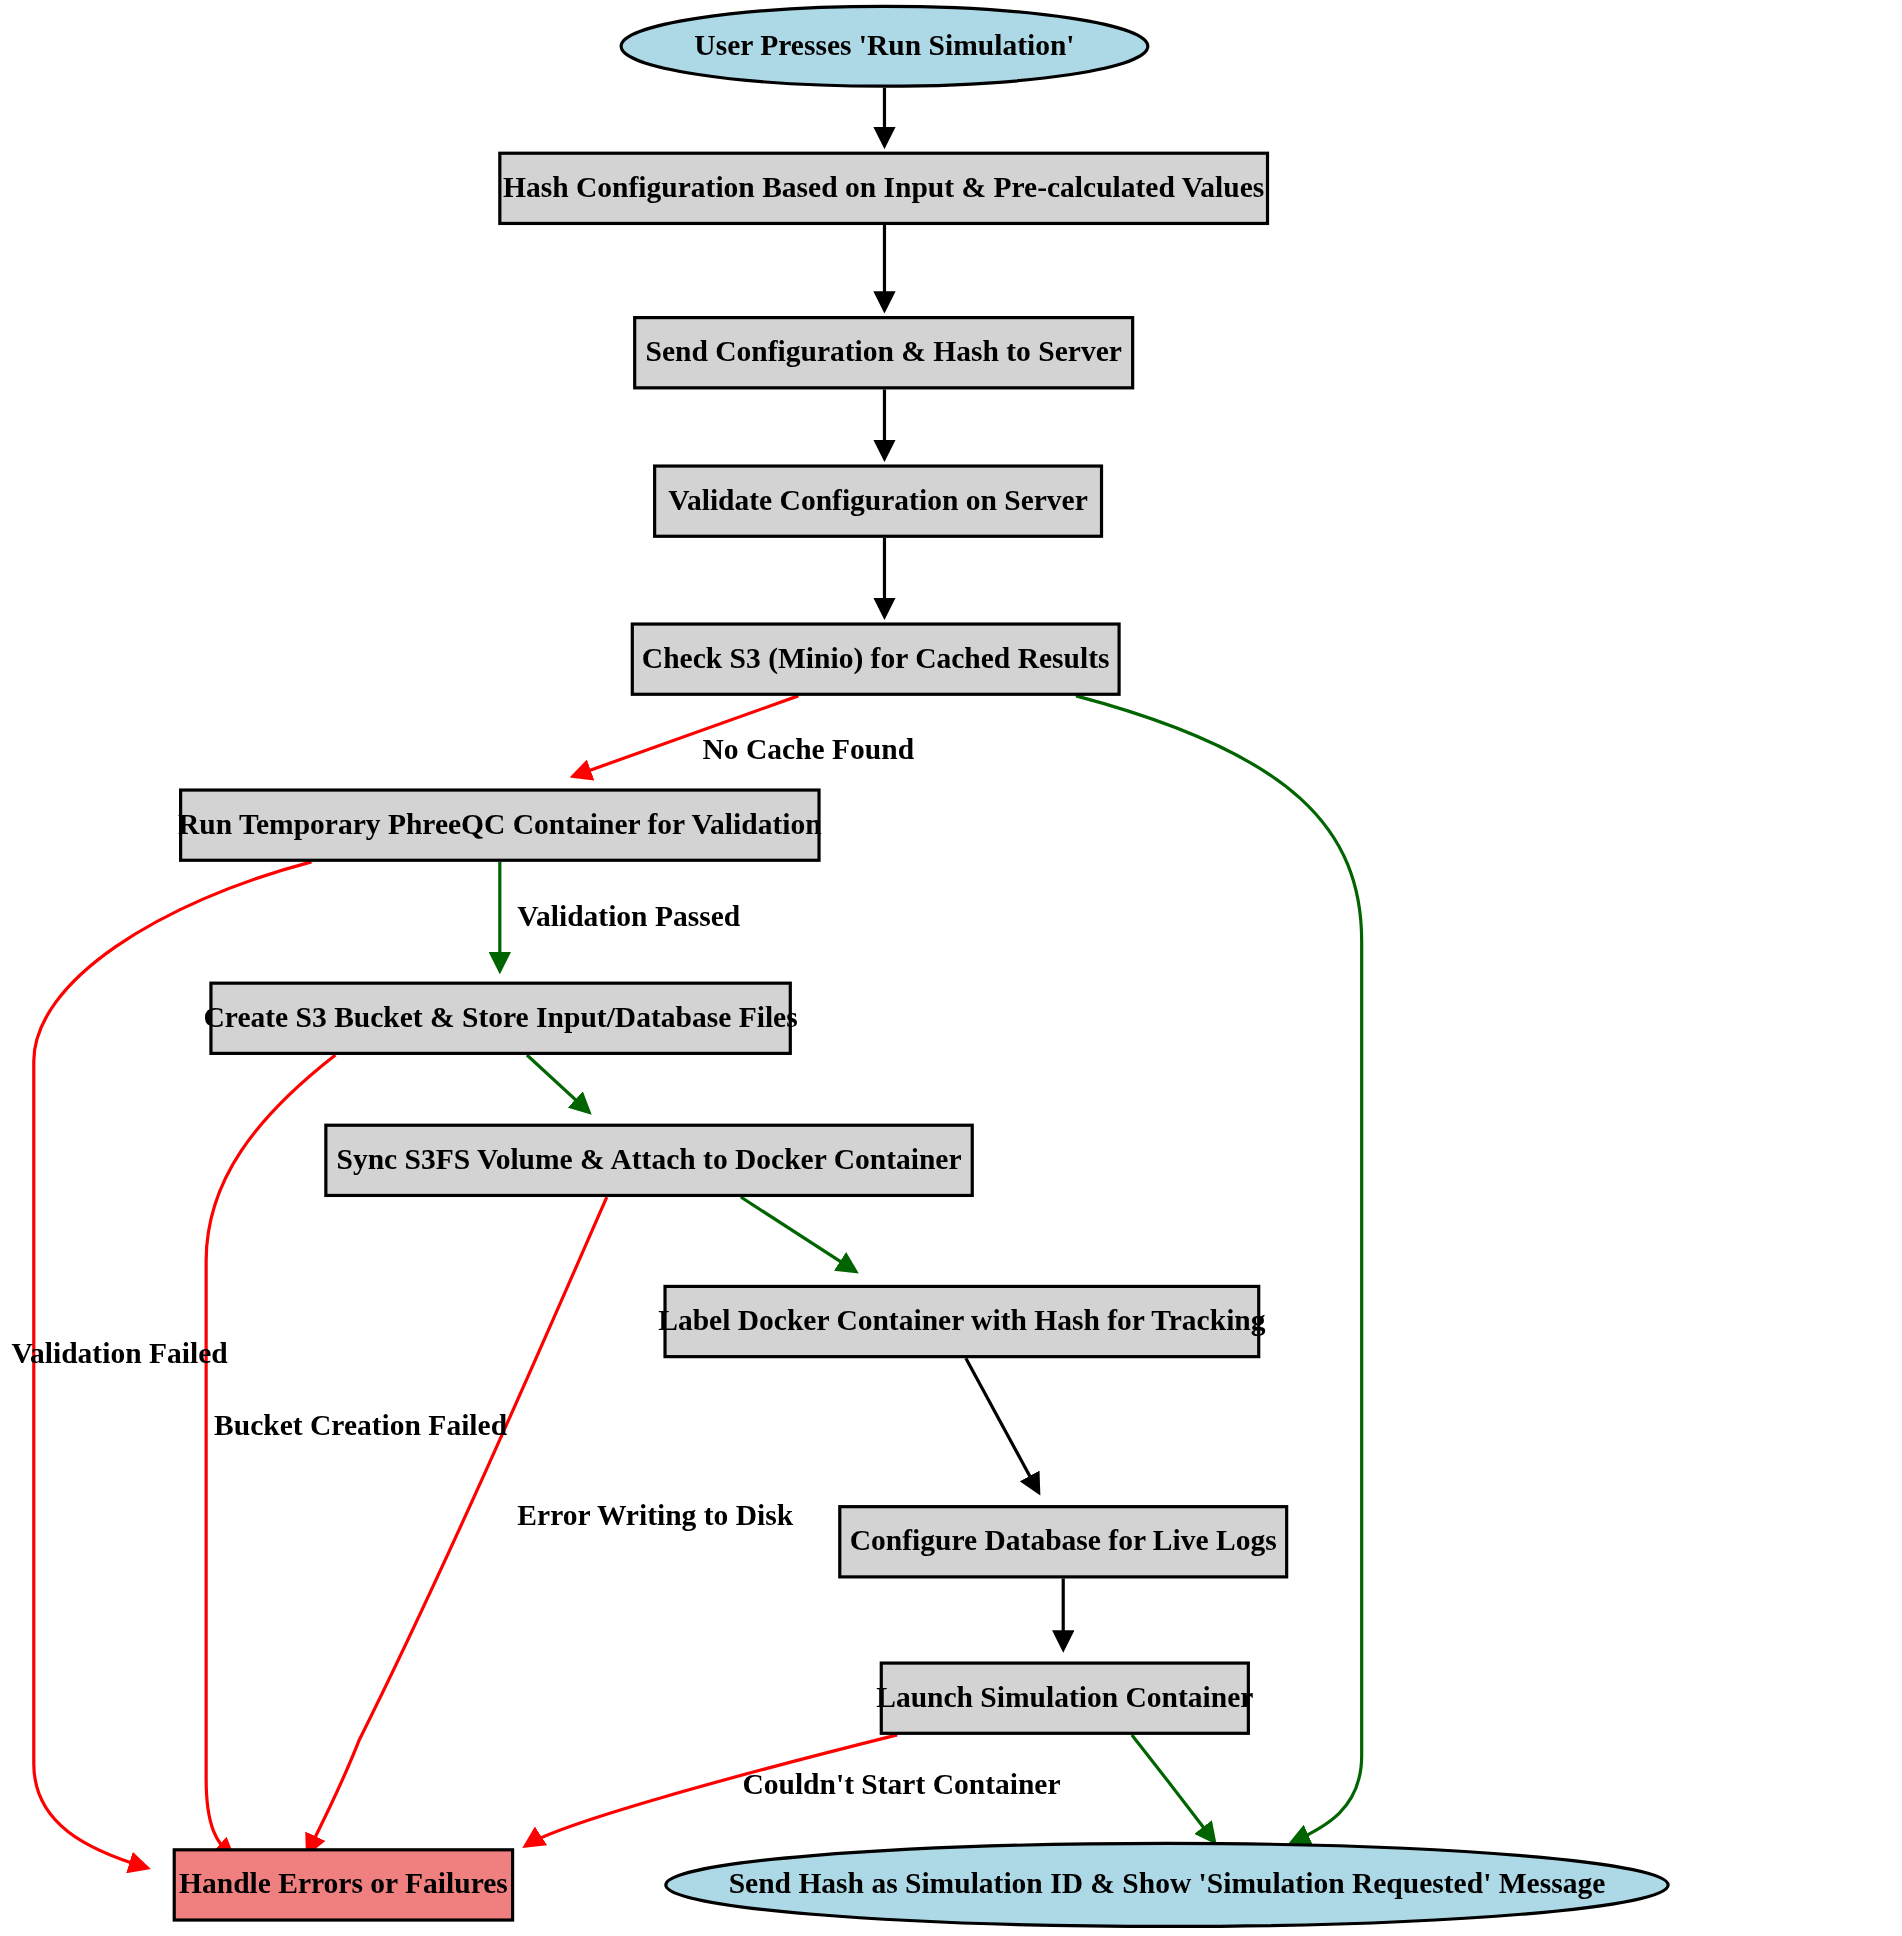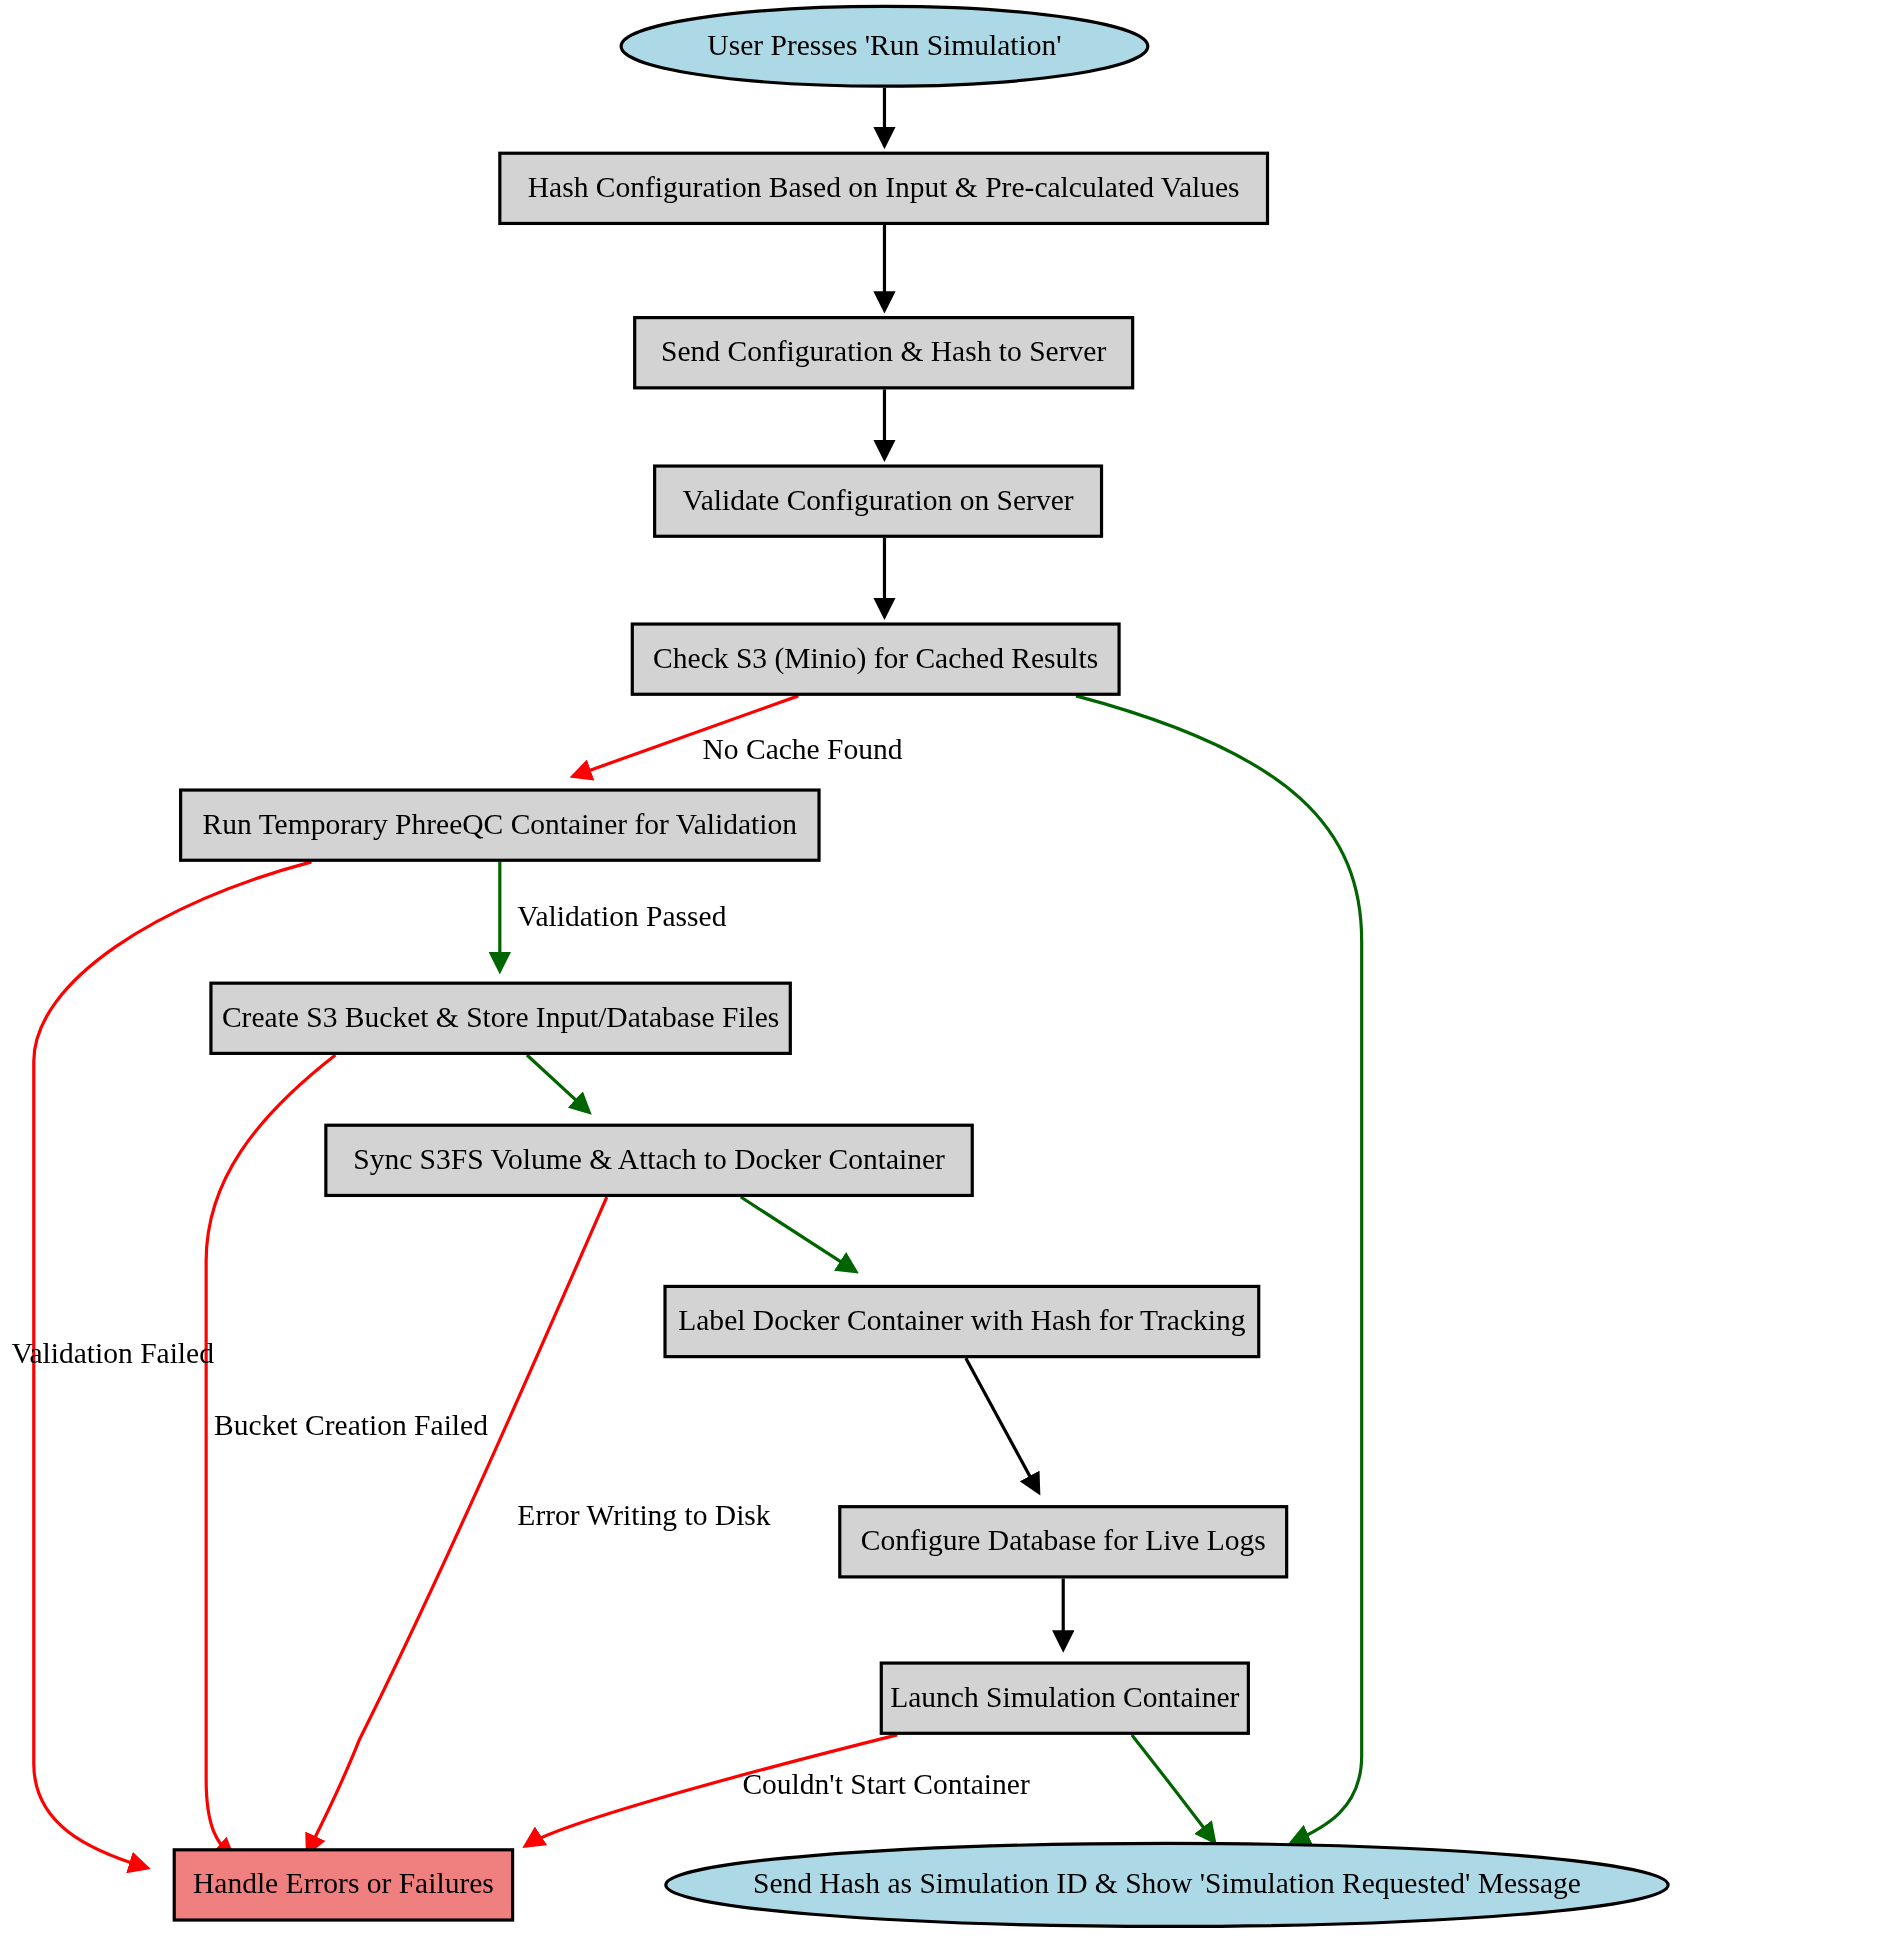--- a/index.html
+++ b/index.html
@@ -10,20 +10,21 @@
   body {
     width: 1903px;
     height: 1936px;
     font-family: "Liberation Serif", "DejaVu Serif", serif;
   }
   #flow-root {
     position: relative;
     width: 1774px;
     height: 1936px;
     overflow: hidden;
+    font-weight: bold;
   }
   svg#flow-svg {
     display: block;
     width: 1903px;
     height: 1936px;
   }
   .node-shape {
     stroke: #000000;
     stroke-width: 4;
   }

